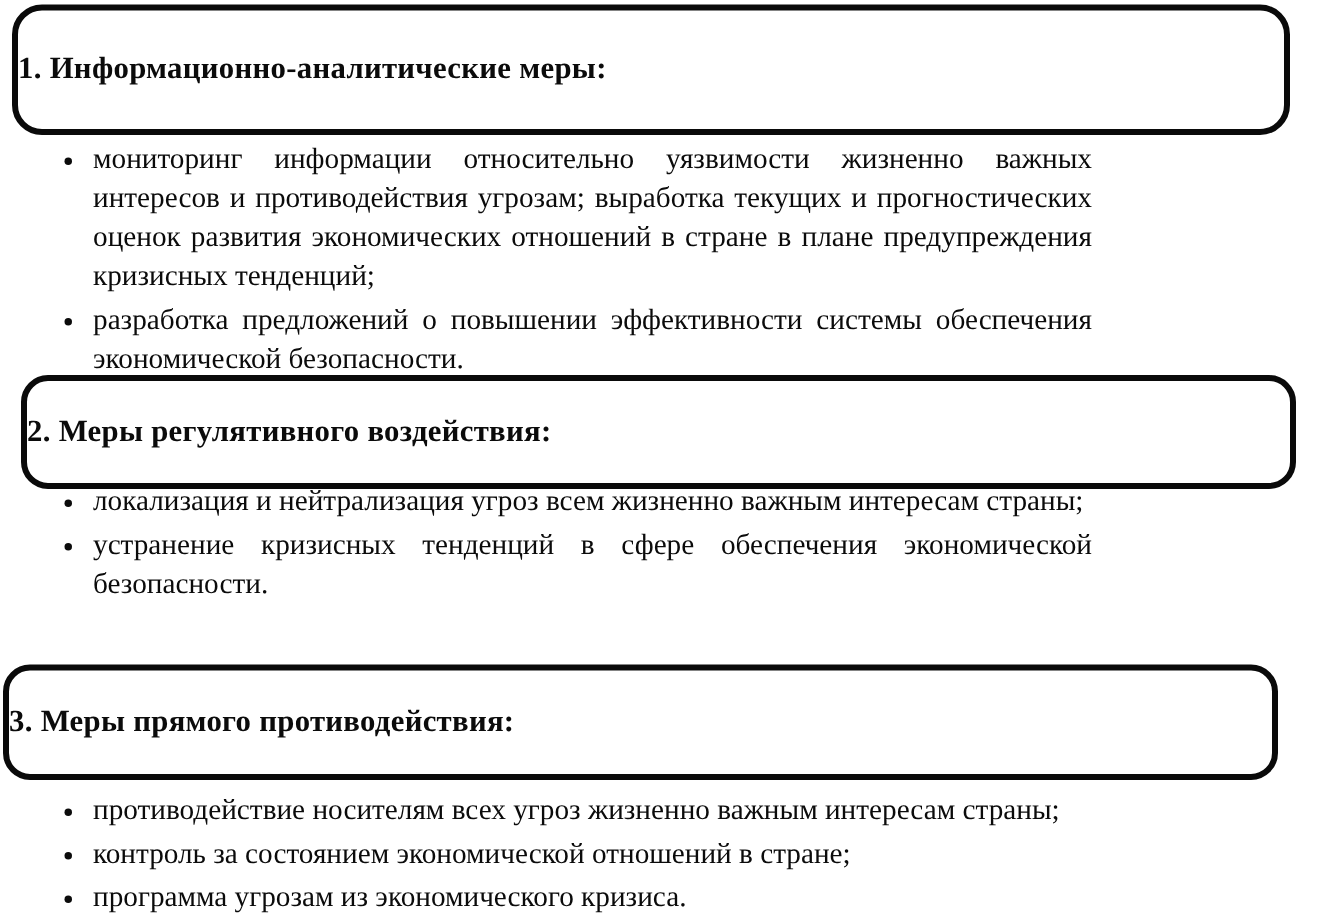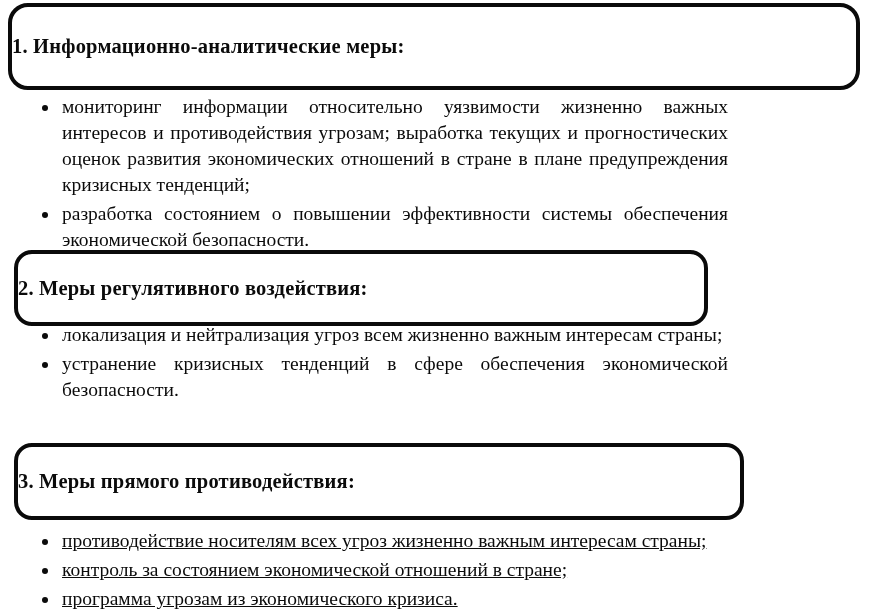--- a/index.html
+++ b/index.html
@@ -25,52 +25,52 @@
     align-items: center;
     padding-left: 0;
   }
   .header-title {
     font-weight: bold;
     font-size: 20.5px;
     letter-spacing: 0.2px;
     white-space: nowrap;
   }
   .box-1 { left: 8px;  top: 3px;   width: 852px; height: 87px; border-radius: 20px; }
-  .box-2 { left: 14px; top: 250px; width: 694px; height: 76px; }
-  .box-3 { left: 14px; top: 443px; width: 730px; height: 77px; }
+  .box-2 { left: 14px; top: 250px; width: 850px; height: 76px; }
+  .box-3 { left: 2px; top: 443px; width: 850px; height: 77px; }
 
   ul.bullets {
     position: absolute;
     left: 0;
     width: 764px;
     box-sizing: border-box;
     margin: 0;
     padding: 0 36px 0 60px;
     font-size: 19.5px;
     line-height: 26px;
     text-align: justify;
     list-style: disc outside;
   }
   ul.bullets li {
     margin: 0 0 3px 0;
     padding-left: 2px;
   }
   .list-1 { top: 94px; }
   .list-2 { top: 322px; }
-  .list-3 { top: 528px; text-decoration: underline; }
+  .list-3 { top: 528px; }
 </style>
 </head>
 <body>
 
 <div class="header-box box-1">
   <span class="header-title">1. Информационно-аналитические меры:</span>
 </div>
 <ul class="bullets list-1">
     <li>мониторинг информации относительно уязвимости жизненно важных интересов и противодействия угрозам; выработка текущих и прогностических оценок развития экономических отношений в стране в плане предупреждения кризисных тенденций;</li>
-    <li>разработка состоянием о повышении эффективности системы обеспечения экономической безопасности.</li>
+    <li>разработка предложений о повышении эффективности системы обеспечения экономической безопасности.</li>
   </ul>
 
 <div class="header-box box-2">
   <span class="header-title">2. Меры регулятивного воздействия:</span>
 </div>
 <ul class="bullets list-2">
     <li>локализация и нейтрализация угроз всем жизненно важным интересам страны;</li>
     <li>устранение  кризисных тенденций в сфере обеспечения экономической безопасности.</li>
   </ul>
 

